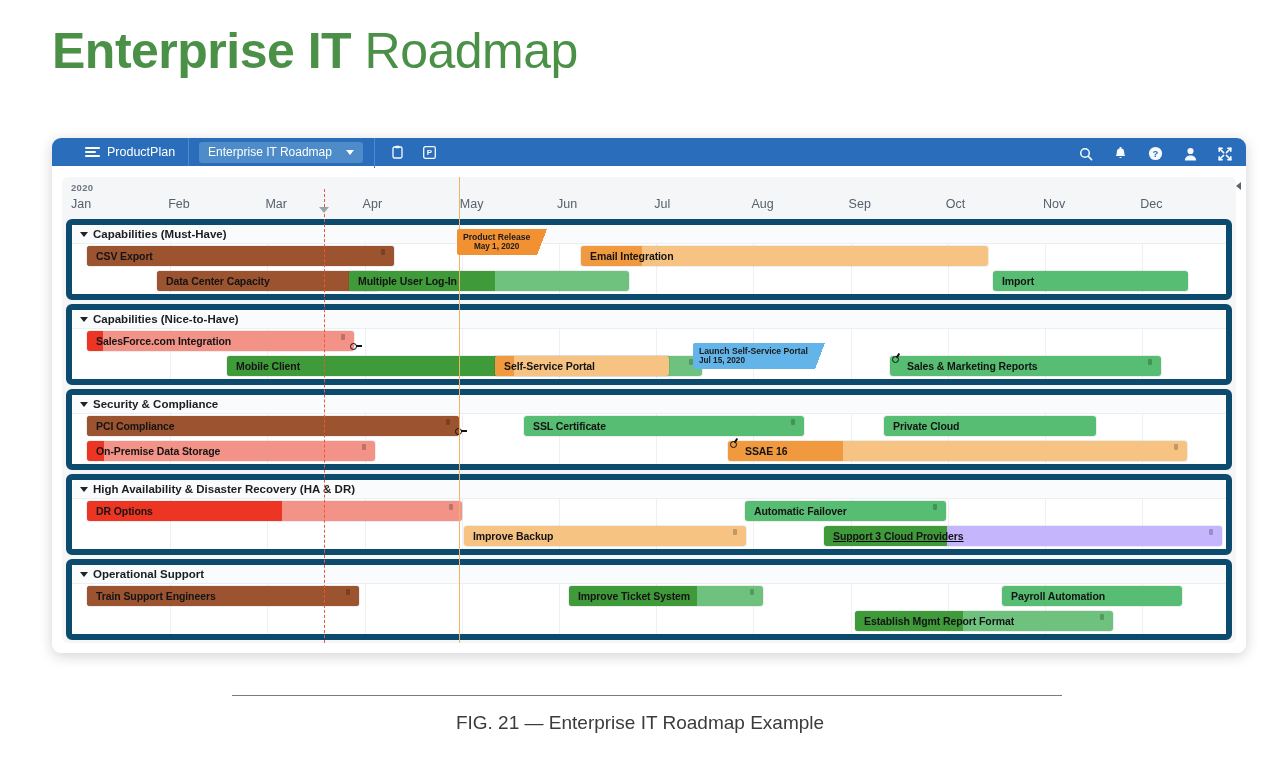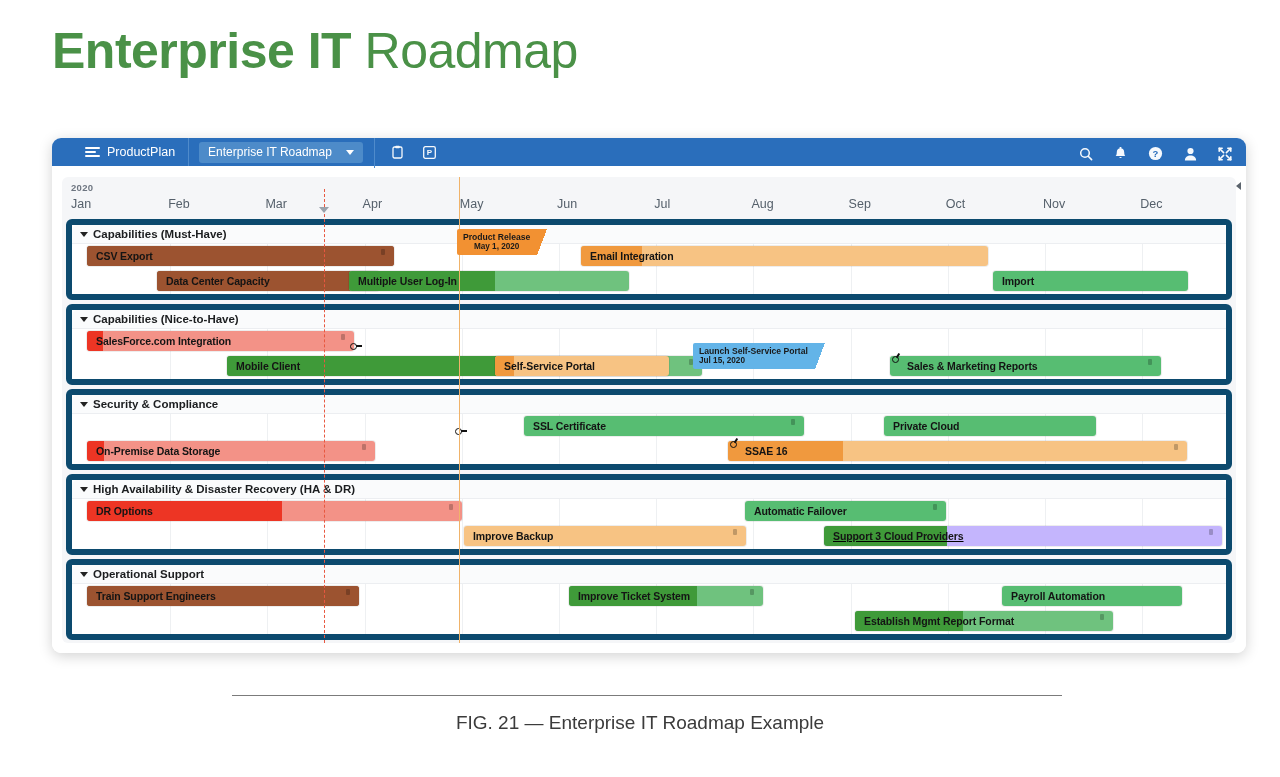--- a/index.html
+++ b/index.html
@@ -421,20 +421,25 @@
                 <div class="colsep" style="left: 292.6px;"></div>
                 <div class="colsep" style="left: 389.8px;"></div>
                 <div class="colsep" style="left: 487px;"></div>
                 <div class="colsep" style="left: 584.2px;"></div>
                 <div class="colsep" style="left: 681.4px;"></div>
                 <div class="colsep" style="left: 778.6px;"></div>
                 <div class="colsep" style="left: 875.8px;"></div>
                 <div class="colsep" style="left: 973px;"></div>
                 <div class="colsep" style="left: 1070.2px;"></div>
                 <div class="colsep" style="left: 1167.4px;"></div>
+                <div class="bar" style="left: 15px; width: 372px; background: rgb(156, 83, 48);">
+                  <div class="prog" style="width: 100%; background: rgb(156, 83, 48);"></div>
+                  <span class="lbl">PCI Compliance</span>
+                  <span class="handle" style="right: 9px;"></span>
+                </div>
                 <span class="dep-right" style="inset: 13px auto auto 383px;"></span>
                 <div class="bar" style="left: 452px; width: 280px; background: rgb(87, 189, 114);">
                   <span class="lbl">SSL Certificate</span>
                   <span class="handle" style="right: 9px;"></span>
                 </div>
                 <div class="bar" style="left: 812px; width: 212px; background: rgb(87, 189, 114);">
                   <span class="lbl">Private Cloud</span>
                 </div>
               </div>
               <div class="bar-row">

